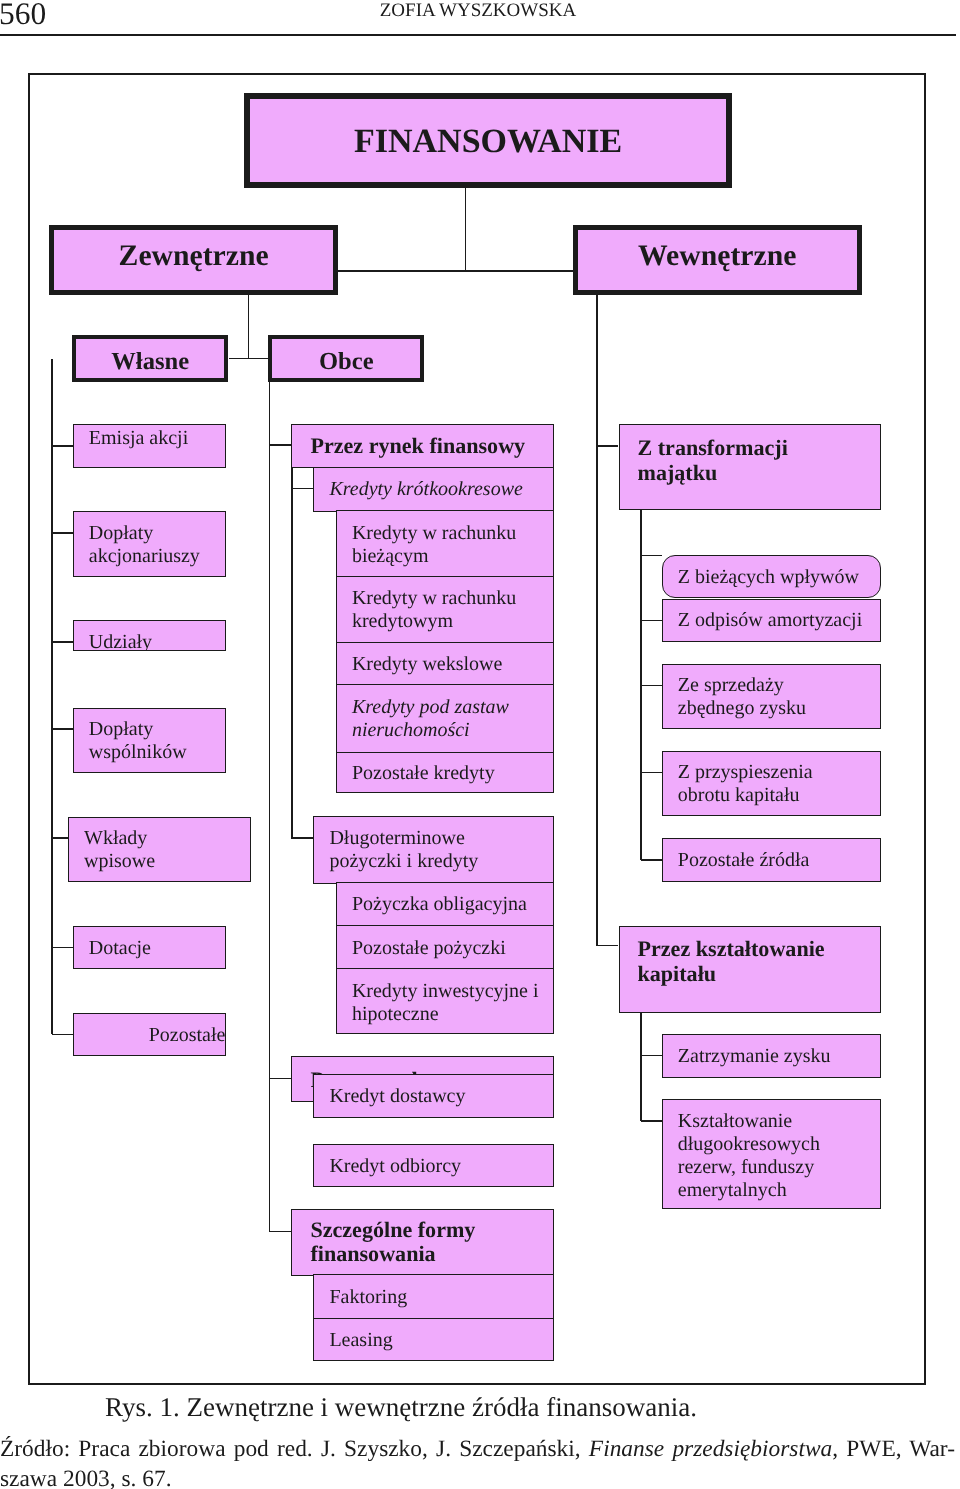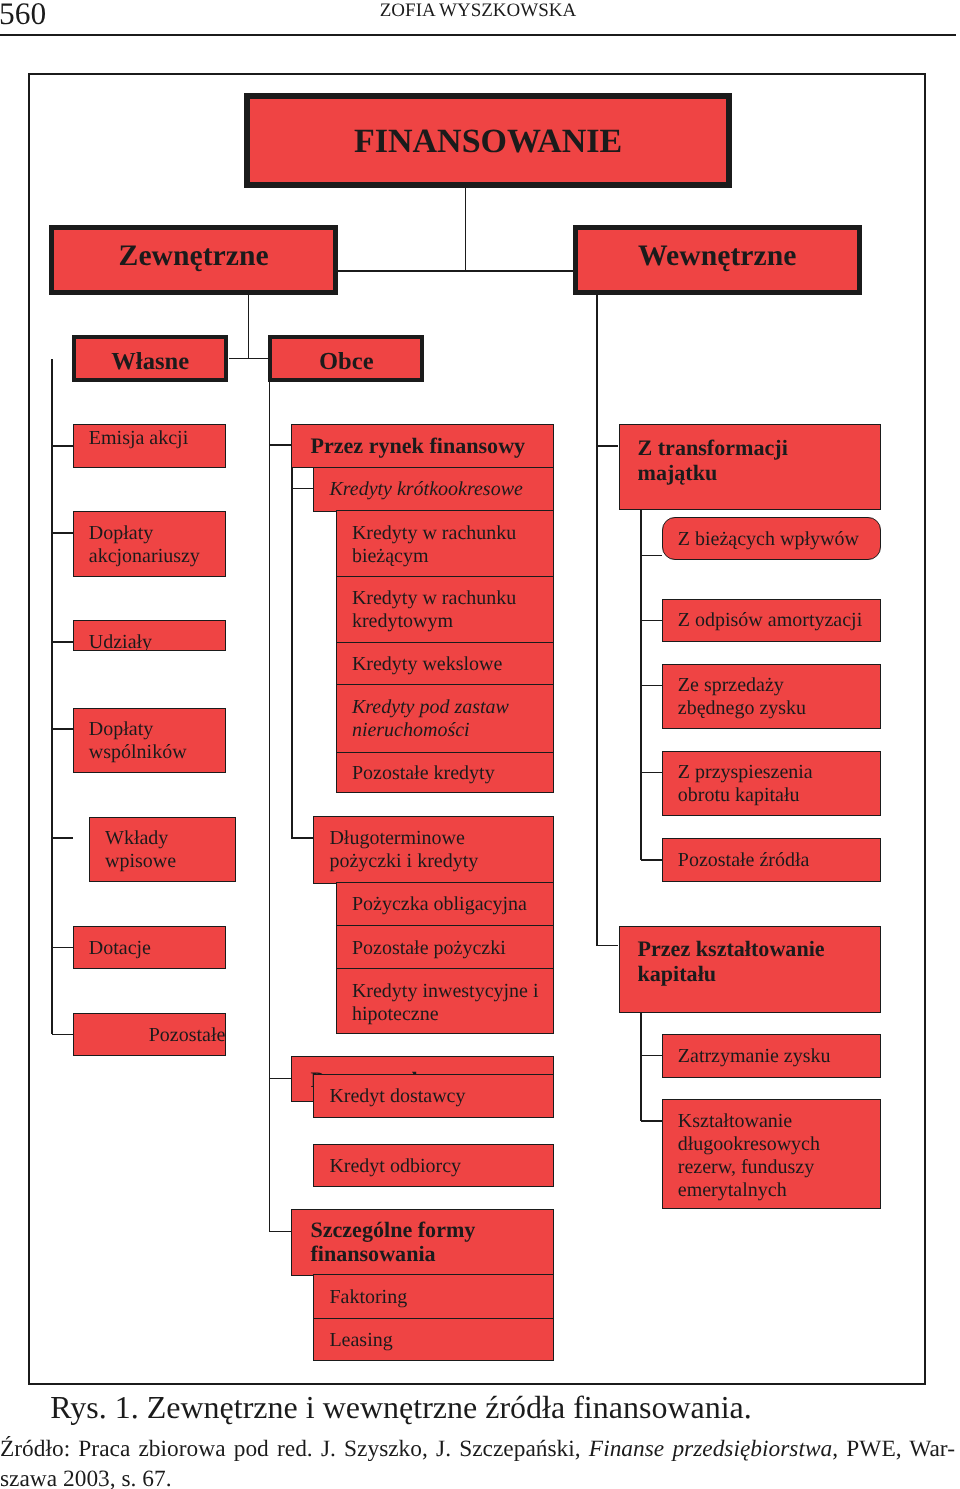--- a/index.html
+++ b/index.html
@@ -12,37 +12,37 @@
   #page-number{left:-1px;top:1px;font-size:31.5px;line-height:25.5px;}
   #running-head{left:-2px;top:2.5px;width:960px;text-align:center;font-size:19px;line-height:16.2px;}
   #head-rule{left:0;top:34px;width:956px;height:1.8px;background:#1b1b1b;}
 
   
   #figure-frame{left:27.8px;top:73.2px;width:898.4px;height:1311.6px;
                 border:2.1px solid #1b1b1b;box-sizing:border-box;}
 
   
   .node{position:absolute;box-sizing:border-box;border:1.6px solid #1b1b1b;
-        background:#ef4444;overflow:hidden;}
+        background:#f0abfc;overflow:hidden;}
   .node .lbl{position:absolute;left:0;right:0;white-space:pre;}
   .node.b7{border-width:6.9px;}
   .node.b6{border-width:5.4px;}
   .node.b5{border-width:4.1px;}
   .node.b2{border-width:1.6px;}
 
   .t-root   {font-size:34px;font-weight:700;}
   .t-l2     {font-size:29.7px;font-weight:700;}
   .t-l3     {font-size:24.6px;font-weight:700;}
   .t-bold   {font-size:22.1px;font-weight:700;}
   .t-norm   {font-size:20px;font-weight:400;}
 
   .ln{position:absolute;background:#1b1b1b;}
 
   
-  #fig-caption{left:-1px;top:1394px;width:804px;text-align:center;font-size:32px;line-height:26px;}
+  #fig-caption{left:-1px;top:1394px;width:804px;text-align:center;font-size:27px;line-height:26px;}
   #source-note{left:0px;top:1434px;width:955px;font-size:23.4px;line-height:30px;text-align:justify;}
   #source-note i{font-style:italic;}
   .src-line{text-align:justify;text-align-last:justify;white-space:pre-wrap;}
   .src-line.last{text-align:left;text-align-last:left;}
 </style>
 </head>
 <body>
 
 <div class="abs" id="page-number">560</div>
 <div class="abs" id="running-head">ZOFIA WYSZKOWSKA</div>
@@ -82,21 +82,21 @@
     <div class="ln" style="left: 52px; top: 641.3px; width: 20.8px; height: 1.8px;"></div>
     <div class="node b2" style="left: 72.8px; top: 620.4px; width: 153.6px; height: 31px;">
       <span class="lbl t-norm" style="line-height: 23px; top: 9.8px; text-align: left; padding-left: 15px;">Udziały</span>
     </div>
     <div class="ln" style="left: 52px; top: 728.4px; width: 20.8px; height: 1.8px;"></div>
     <div class="node b2" style="left: 72.8px; top: 707.5px; width: 153.6px; height: 65.6px;">
       <span class="lbl t-norm" style="line-height: 23px; top: 9.4px; text-align: left; padding-left: 15px;">Dopłaty
 wspólników</span>
     </div>
     <div class="ln" style="left: 52px; top: 837.4px; width: 20.8px; height: 1.8px;"></div>
-    <div class="node b2" style="left: 89px; top: 816.5px; width: 147px; height: 65.6px;">
+    <div class="node b2" style="left: 68px; top: 816.5px; width: 183px; height: 65.6px;">
       <span class="lbl t-norm" style="line-height: 23px; top: 9.4px; text-align: left; padding-left: 15px;">Wkłady
 wpisowe</span>
     </div>
     <div class="ln" style="left: 52px; top: 946.5px; width: 20.8px; height: 1.8px;"></div>
     <div class="node b2" style="left: 72.8px; top: 925.6px; width: 153.6px; height: 43.8px;">
       <span class="lbl t-norm" style="line-height: 23px; top: 10px; text-align: left; padding-left: 15px;">Dotacje</span>
     </div>
     <div class="ln" style="left: 52px; top: 1033.5px; width: 20.8px; height: 1.8px;"></div>
     <div class="node b2" style="left: 72.8px; top: 1012.6px; width: 153.6px; height: 43.8px;">
       <span class="lbl t-norm" style="line-height: 23px; top: 10px; text-align: right; padding-left: 15px;">Pozostałe</span>
@@ -167,21 +167,21 @@
       <span class="lbl t-norm" style="line-height: 23px; top: 10.6px; text-align: left; padding-left: 15px;">Leasing</span>
     </div>
     <div class="ln" style="left: 596.3px; top: 294.7px; width: 1.8px; height: 650.9px;"></div>
     <div class="ln" style="left: 597.2px; top: 444.8px; width: 21.3px; height: 1.8px;"></div>
     <div class="node b2" style="left: 618.5px; top: 424.2px; width: 262.3px; height: 86px;">
       <span class="lbl t-bold" style="line-height: 25px; top: 9.4px; text-align: left; padding-left: 18px;">Z transformacji
 majątku</span>
     </div>
     <div class="ln" style="left: 640.3px; top: 510.2px; width: 1.8px; height: 349.9px;"></div>
     <div class="ln" style="left: 641.2px; top: 554.5px; width: 20.6px; height: 1.8px;"></div>
-    <div class="node b2" style="left: 661.8px; top: 517px; width: 219px; height: 43.1px; border-radius: 13px;">
+    <div class="node b2" style="left: 661.8px; top: 555px; width: 219px; height: 43.1px; border-radius: 13px;">
       <span class="lbl t-norm" style="line-height: 23px; top: 9.65px; text-align: left; padding-left: 15px;">Z bieżących wpływów</span>
     </div>
     <div class="ln" style="left: 641.2px; top: 619.5px; width: 20.6px; height: 1.8px;"></div>
     <div class="node b2" style="left: 661.8px; top: 598.6px; width: 219px; height: 43.1px;">
       <span class="lbl t-norm" style="line-height: 23px; top: 9.65px; text-align: left; padding-left: 15px;">Z odpisów amortyzacji</span>
     </div>
     <div class="ln" style="left: 641.2px; top: 684.65px; width: 20.6px; height: 1.8px;"></div>
     <div class="node b2" style="left: 661.8px; top: 663.75px; width: 219px; height: 64.9px;">
       <span class="lbl t-norm" style="line-height: 23px; top: 9.05px; text-align: left; padding-left: 15px;">Ze sprzedaży
 zbędnego zysku</span>

